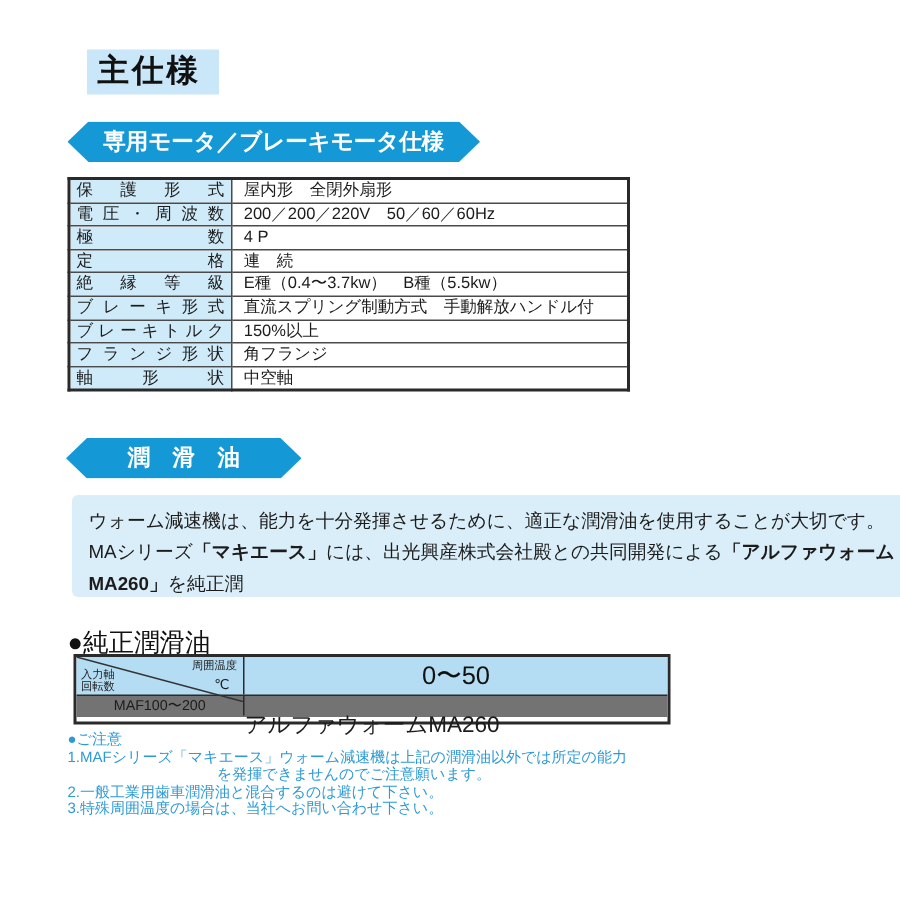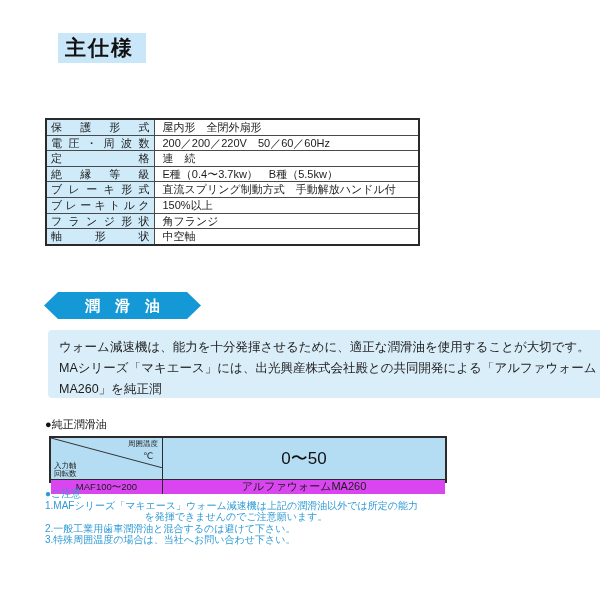--- a/index.html
+++ b/index.html
@@ -38,64 +38,71 @@
   .spec-table td.lbl span { display:block; text-align:justify; text-align-last:justify; }
   .spec-table td.val { padding-left:8px; }
   
   .note1 { position:absolute; left:17px; top:276px; font-size:9.5px; color:#3a3a3a; }
   
   .info-box {
     position:absolute; left:20px; top:330px; width:563px; height:68px;
     background:#daeef9; border-radius:4px; padding:7px 11px;
     font-size:12.5px; line-height:21px; color:#1c1c1c; overflow:hidden;
   }
-  .info-box .b { font-weight:normal;text-align:center; }
+  .info-box .b { font-weight:bold;text-align:center; }
   
-  .genuine-label { position:absolute; left:17px; top:417px; font-size:11px; color:#111; }
+  .genuine-label { position:absolute; left:17px; top:417px; font-size:17px; color:#111; }
   
   .oil-table {
     position:absolute; left:21px; top:436px; width:398px; height:47px;
     border:2px solid #2a2a2a; background:#ffffff;
   }
-  .oil-header { position:relative; display:flex; height:42px; background:#b4dcf2; border-bottom:1.5px solid #2a2a2a; }
+  .oil-header { position:relative; display:flex; height:26px; background:#b4dcf2; border-bottom:1.5px solid #2a2a2a; }
   .oil-corner { position:relative; width:112px; border-right:1px solid #2a2a2a; }
   .oil-corner svg { position:absolute; left:0; top:0; }
   .corner-top  { position:absolute; right:4px; top:1px;  font-size:7.5px; color:#1c1c1c; }
   .corner-unit { position:absolute; right:9px; top:13px; font-size:9px;  color:#1c1c1c; }
   .corner-bottom { position:absolute; left:3px; bottom:1px; font-size:7.5px; line-height:8px; color:#1c1c1c; }
   .oil-temp { flex:1; display:flex; align-items:center; justify-content:center; font-size:17px; color:#111; }
-  .oil-row { display:flex; height:13.5px; background:#d946ef; }
+  .oil-row { display:flex; height:13.5px; background:#737373;flex-direction:column; }
   .oil-model { width:112px; border-right:1px solid #2a2a2a; text-align:center; font-size:9.5px; line-height:13px; }
-  .oil-name  { flex:1; text-align:center; font-size:11px; line-height:13px; }
+  .oil-name  { flex:1; text-align:center; font-size:15px; line-height:13px; }
   
   .cautions { position:absolute; left:17px; top:488px; color:#2e9ad5; font-size:10px; line-height:11.5px; }
   .cautions .line { white-space:nowrap; }
   .cautions .indent { padding-left:9px;text-align:center; }
 </style>
 </head>
 <body>
 
 <div class="page">
 
   <div class="heading">主仕様</div>
 
+  <div class="banner banner-motor">専用モータ／ブレーキモータ仕様</div>
 
   <table class="spec-table">
     <tbody>
       <tr>
         <td class="lbl">
             <span>保護形式</span>
           </td>
         <td class="val">屋内形　全閉外扇形</td>
       </tr>
       <tr>
         <td class="lbl">
             <span>電圧・周波数</span>
           </td>
         <td class="val">200／200／220V　50／60／60Hz</td>
+      </tr>
+      <tr>
+        <td class="lbl">
+            <span>極数</span>
+          </td>
+        <td class="val">4 P</td>
       </tr>
       <tr>
         <td class="lbl">
             <span>定格</span>
           </td>
         <td class="val">連　続</td>
       </tr>
       <tr>
         <td class="lbl">
             <span>絶縁等級</span>

